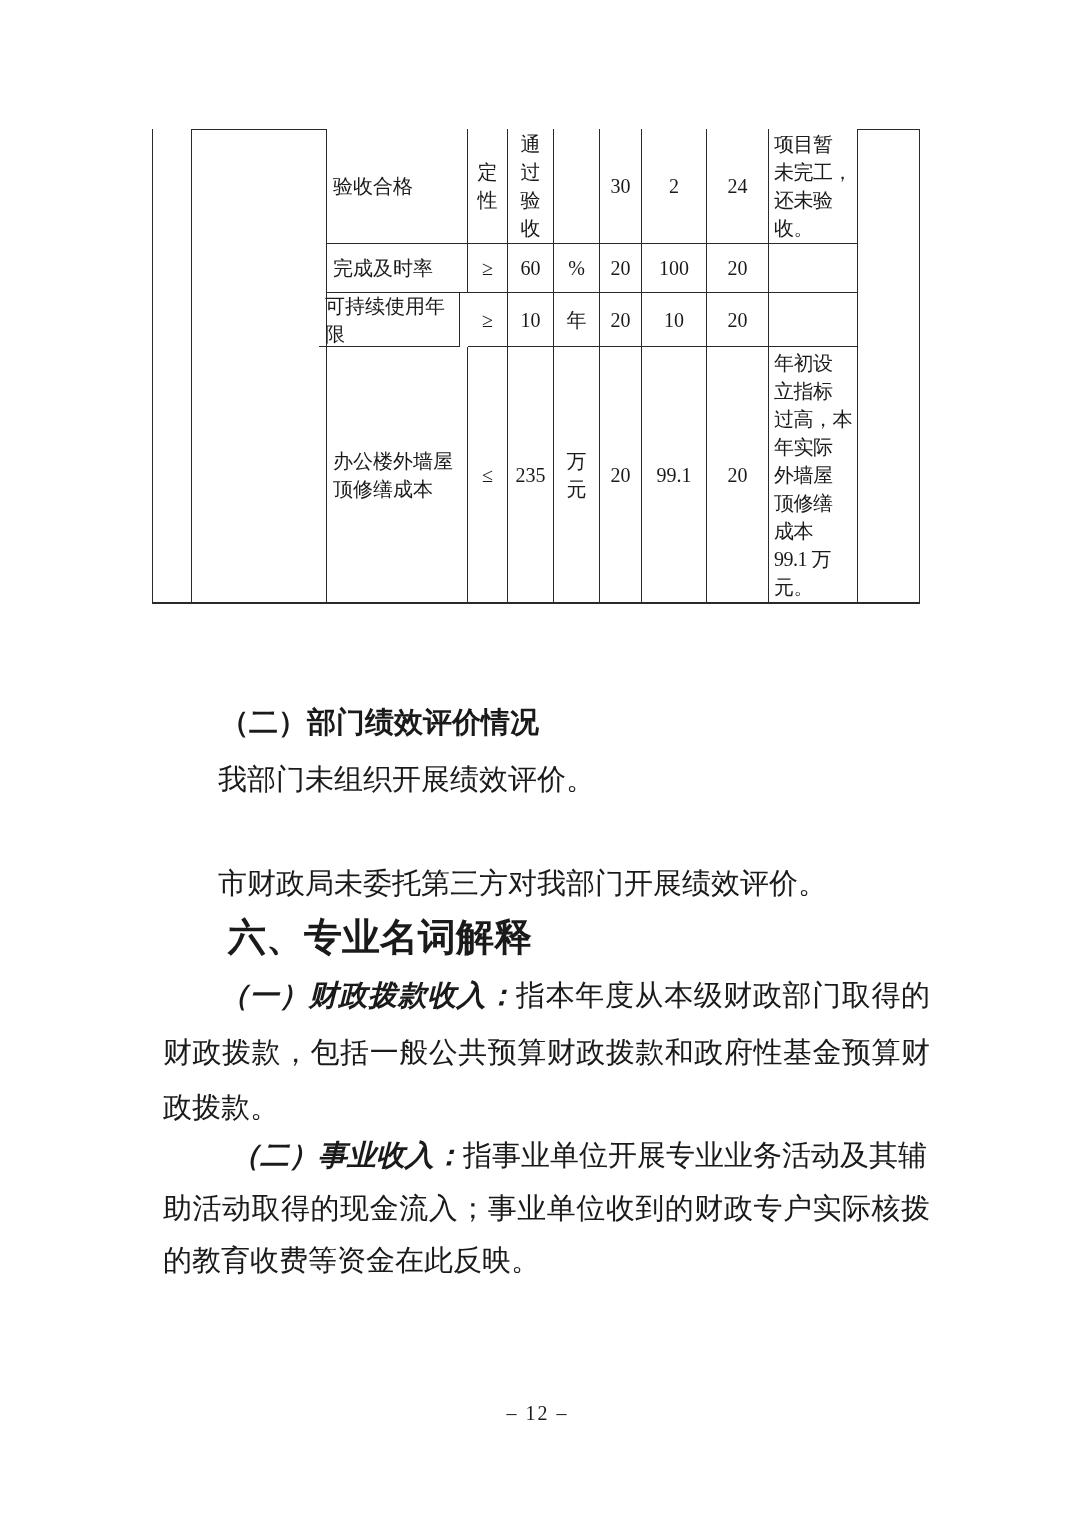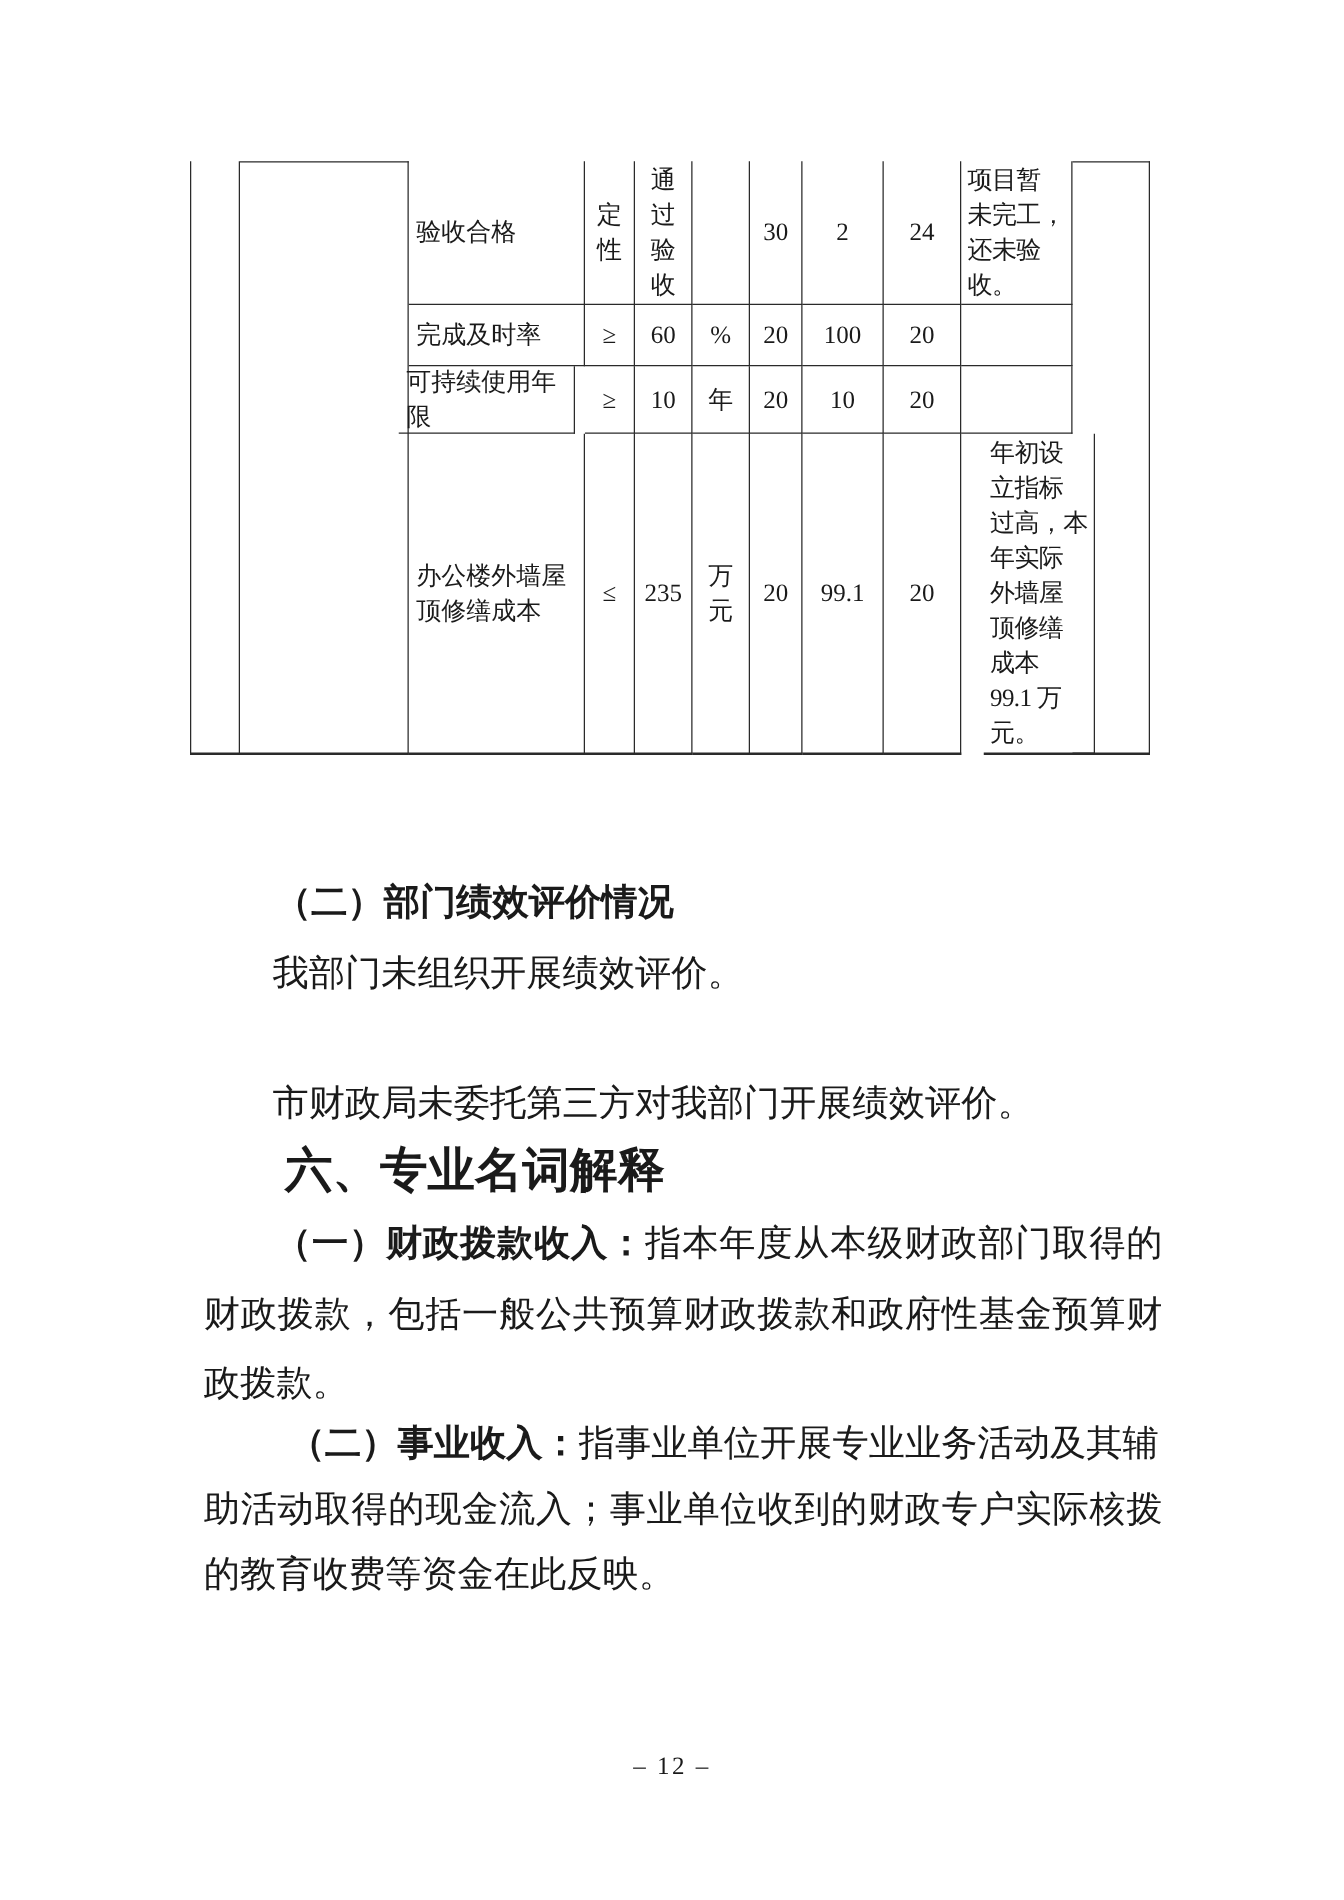--- a/index.html
+++ b/index.html
@@ -35,21 +35,21 @@
     font-size:29px;line-height:42px;height:42px;
     letter-spacing:0;
     white-space:nowrap;
   }
   .bline.just{white-space:normal;text-align:justify;text-align-last:justify;}
   .bline.bold{font-weight:700;}
   .bline.heading{
     font-family:"Liberation Sans","DejaVu Sans",sans-serif;
     font-weight:700;font-size:38px;
   }
-  .lead{font-weight:700;}
+  .lead{font-weight:700;font-style:italic;}
   
   .pageno{
     position:absolute;left:0;top:1402px;width:100%;
     text-align:center;font-size:20px;letter-spacing:2px;
   }
 </style>
 </head>
 <body>
 
 <div class="page">
@@ -155,21 +155,21 @@
       </div>
     <div class="tcell num bottom-thick" style="left:448px;top:218px;width:42px;height:257px;">
         <span>20</span>
       </div>
     <div class="tcell num bottom-thick" style="left:490px;top:218px;width:65px;height:257px;">
         <span>99.1</span>
       </div>
     <div class="tcell num bottom-thick" style="left:555px;top:218px;width:62px;height:257px;">
         <span>20</span>
       </div>
-    <div class="tcell rem bottom-thick" style="left:635px;top:218px;width:89px;height:257px;">
+    <div class="tcell rem bottom-thick" style="left:617px;top:218px;width:89px;height:257px;">
         <span>年初设
 立指标
 过高，本
 年实际
 外墙屋
 顶修缮
 成本
 99.1 万
 元。</span>
       </div>

